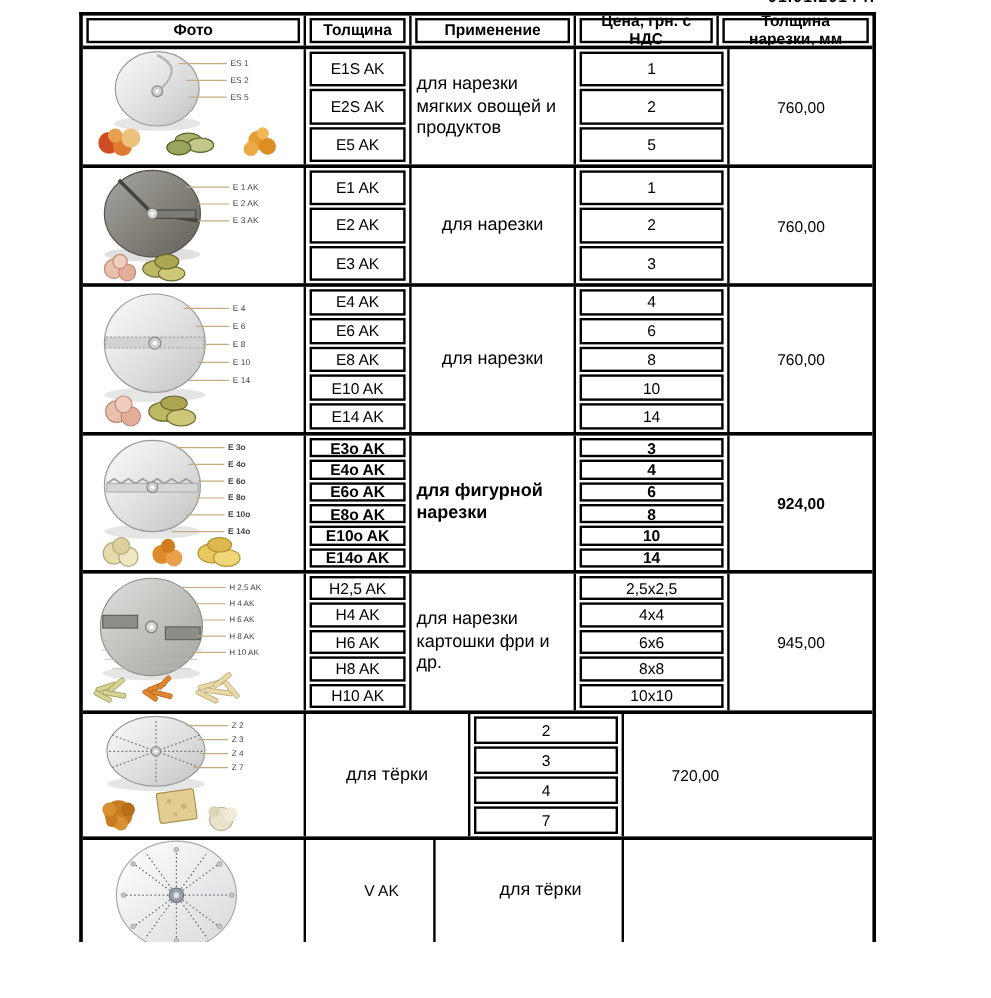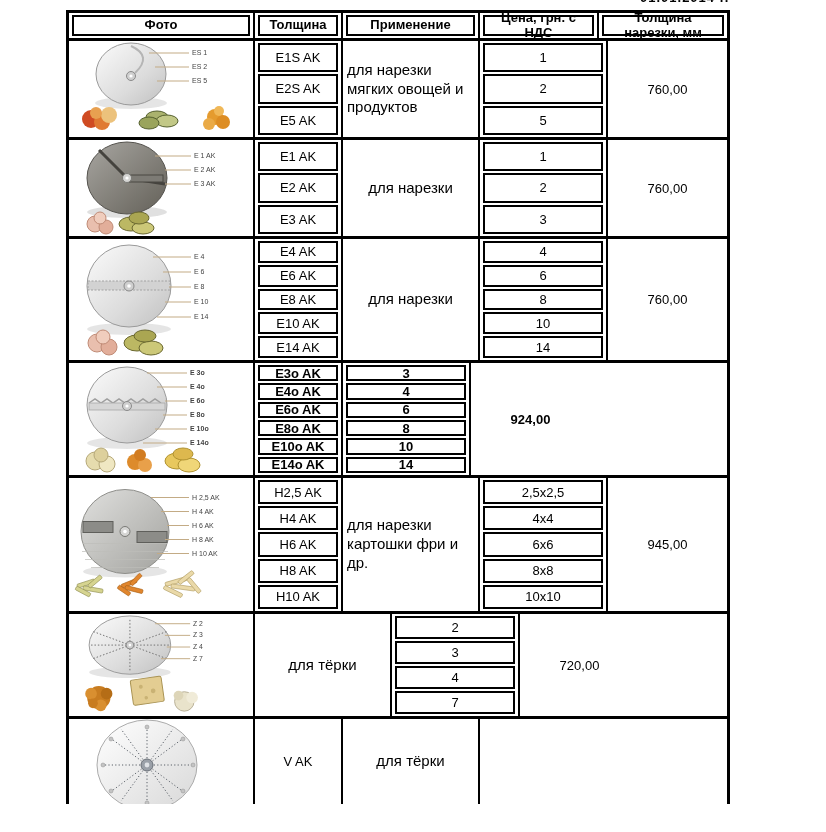--- a/index.html
+++ b/index.html
@@ -6,21 +6,21 @@
   html,body { width:826px; height:832px; background:#ffffff;
     font-family:"Liberation Sans", sans-serif; color:#000; overflow:hidden; position:relative; }
 
   .corner-clip { position:absolute; top:0; left:640px; width:110px; height:6px; overflow:hidden; }
   .corner-clip span { display:block; margin-top:-10px; font-weight:bold; font-size:13px; letter-spacing:1px; }
 
   .price-table { position:absolute; left:66px; top:10px; width:664px;
     border:3px solid #000; border-bottom:none; background:#fff; }
 
   .trow { display:flex; border-bottom:3px solid #000; }
-  .trow:last-child { border-bottom:none; }
+  .trow:last-child { border-bottom:none;gap:20px; }
 
   .cell { border-right:2px solid #000; display:flex; align-items:center; justify-content:center;
     position:relative; overflow:hidden; }
   .cell:last-child { border-right:none; }
   .c-photo { width:186px; }
   .c-model { width:88px; }
   .c-app   { width:137px; }
   .c-thick { width:128px; }
   .c-price { width:119px; }
 
@@ -34,21 +34,21 @@
   .stack { width:100%; height:100%; padding:2px 3px; display:flex; flex-direction:column; gap:2px; }
   .stack > div { flex:1; border:2px solid #000; display:flex; align-items:center; justify-content:center;
     font-size:13px; background:#fff; min-height:0; }
 
   .app-text { font-size:15px; text-align:left; line-height:1.25; padding:0 4px; }
   .price-text { font-size:13px; }
   .plain-model { font-size:13px; }
 
   
   .g1 { height:99px; } .g2 { height:99px; } .g3 { height:124px; } .g4 { height:115px;font-weight:bold; }
-  .g5 { height:136px; } .g6 { height:105px; } .g7 { height:85px; }
+  .g5 { height:117px; } .g6 { height:105px; } .g7 { height:85px; }
 
   .photo-svg { width:100%; height:100%; display:block; }
   .lbl { font-size:7px; fill:#444; font-family:"Liberation Sans",sans-serif; }
   .lline { stroke:#c3ab85; stroke-width:1; }
 </style>
 </head>
 <body>
 
 <svg width="0" height="0" style="position:absolute" aria-hidden="true">
   <defs>
@@ -286,20 +286,23 @@
     <div class="cell c-model">
       <div class="stack">
           <div>E3o AK</div>
           <div>E4o AK</div>
           <div>E6o AK</div>
           <div>E8o AK</div>
           <div>E10o AK</div>
           <div>E14o AK</div>
         </div>
     </div>
+    <div class="cell c-app">
+      <div class="app-text">для фигурной нарезки</div>
+    </div>
     <div class="cell c-thick">
       <div class="stack">
           <div>3</div>
           <div>4</div>
           <div>6</div>
           <div>8</div>
           <div>10</div>
           <div>14</div>
         </div>
     </div>

